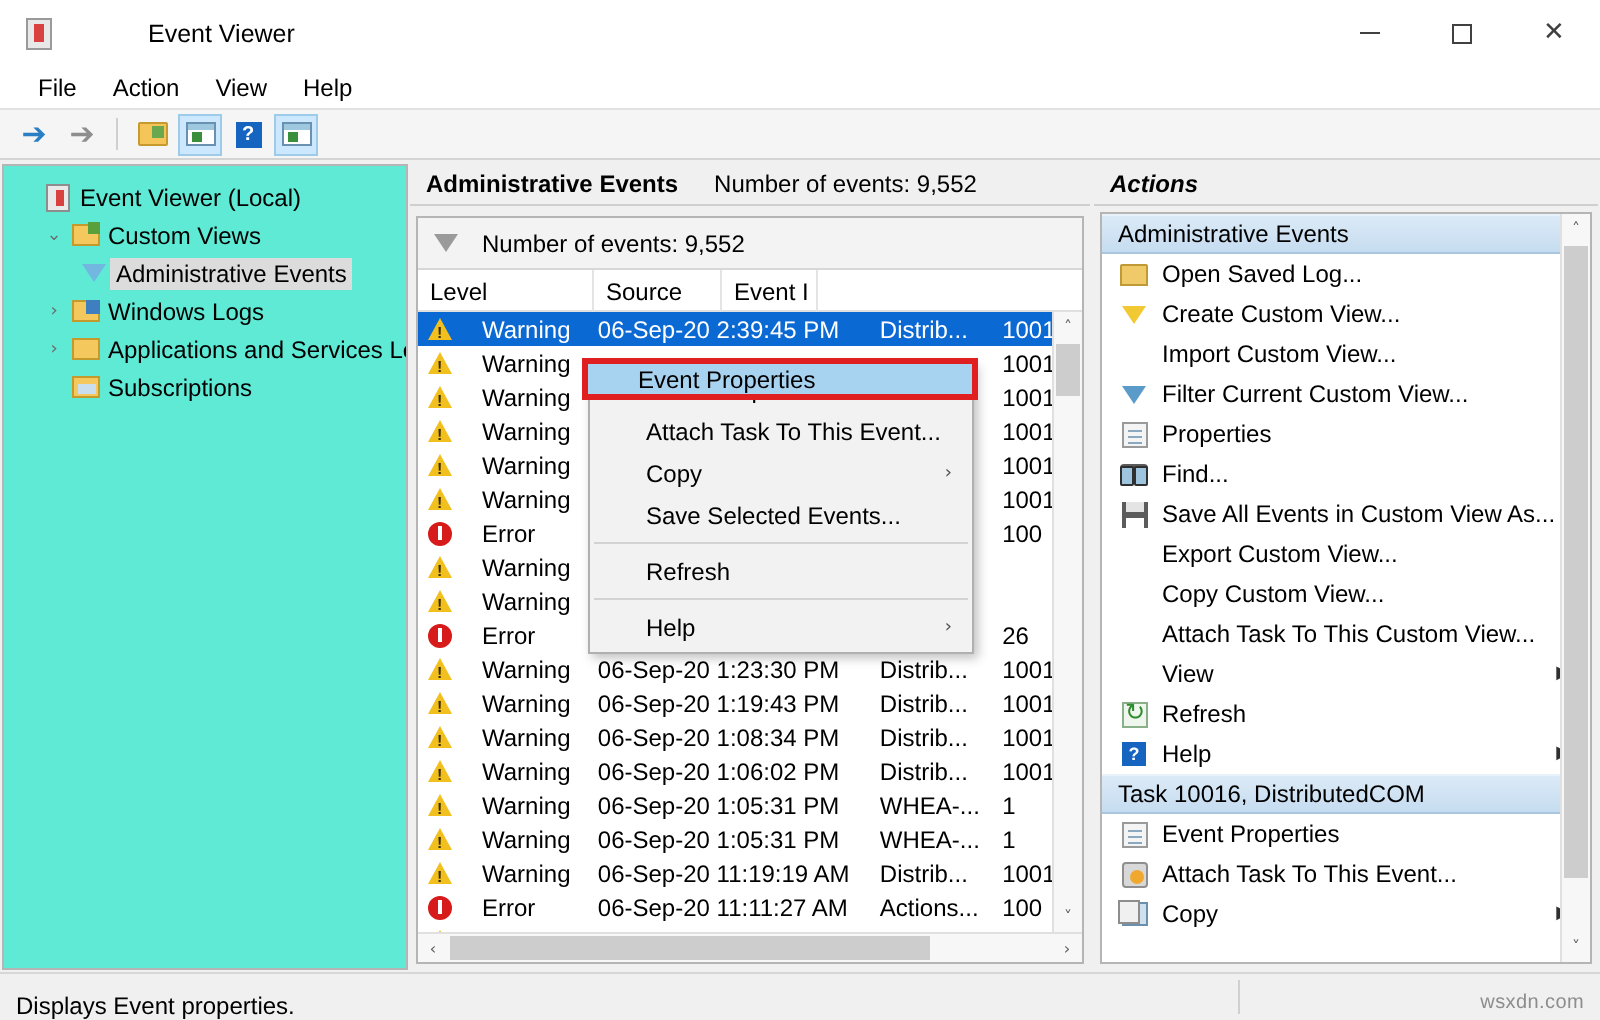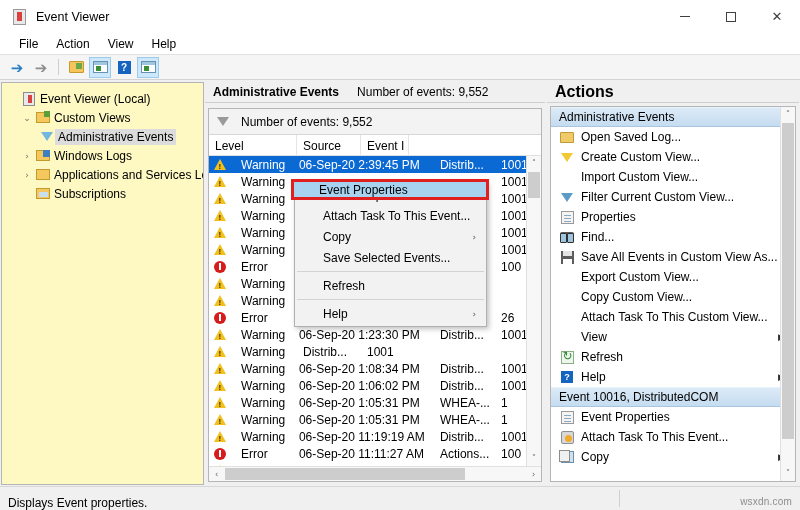--- a/index.html
+++ b/index.html
@@ -25,21 +25,21 @@
     position:relative; flex:0 0 auto;
   }
   .title-icon .sheet {
     position:absolute; left:1px; top:0; width:13px; height:16px;
     background:#e8e8e8; border:1px solid #9a9a9a;
   }
   .title-icon .bar {
     position:absolute; left:5px; top:3px; width:5px; height:9px;
     background:#d94040;
   }
-  .title-text { font-size:12.5px; color:#000; }
+  .title-text { font-size:12.5px; color:#000;margin-left:38px; }
   .winbuttons { margin-left:auto; display:flex; height:34px; }
   .winbtn {
     width:46px; height:34px; display:flex; align-items:center; justify-content:center;
     color:#404040; font-size:11px;
   }
   .glyph-min { width:10px; height:1px; background:#404040; display:block; }
   .glyph-max { width:10px; height:10px; border:1px solid #404040; display:block; }
   .glyph-close { font-size:13px; line-height:1; font-family:"DejaVu Sans", sans-serif; }
 
   
@@ -64,21 +64,21 @@
   .ic-folder:after { content:""; position:absolute; right:1px; top:1px; width:6px; height:6px; background:#6aa84f; }
   .ic-win { width:15px; height:12px; background:#fff; border:1px solid #6a91b0; position:relative; }
   .ic-win:before { content:""; position:absolute; left:0; top:0; right:0; height:3px; background:#9ec7e0; }
   .ic-win:after { content:""; position:absolute; left:2px; bottom:1px; width:5px; height:5px; background:#3a8f3a; }
   .ic-help { width:13px; height:13px; background:#1565c0; color:#fff; font-size:10px; font-weight:bold;
              display:flex; align-items:center; justify-content:center; }
 
   
   .content { position:absolute; left:0; top:81px; right:0; bottom:24px; display:flex; background:#f0f0f0; }
 
-  .pane { background:#fef9c3; border:1px solid #b5b5b5; }
+  .pane { background:#5eead4; border:1px solid #b5b5b5; }
 
   
   .tree-pane { width:203px; margin:1px 0 1px 1px; position:relative; overflow:hidden; }
   .tree { padding:6px 0 0 4px; font-size:12px; }
   .tree-row { display:flex; align-items:center; height:19px; white-space:nowrap; }
   .tree-row .twisty {
     width:14px; text-align:center; color:#6d6d6d; font-size:9px; flex:0 0 14px;
     font-family:"DejaVu Sans", sans-serif;
   }
   .tree-row .tico { width:17px; flex:0 0 17px; display:flex; align-items:center; justify-content:center; }
@@ -158,21 +158,21 @@
   .ctx-item .sub { margin-left:auto; font-size:9px; color:#505050; font-family:"DejaVu Sans", sans-serif; }
   .ctx-sep { height:1px; background:#d3d3d3; margin:3px 2px; }
   .ctx-highlight {
     position:absolute; border:3px solid #e02020; background:#a8d3f0;
     z-index:45; display:flex; align-items:center; padding-left:25px; font-size:12px; color:#000;
   }
 
   
   .actions-pane { width:252px; margin:1px 1px 1px 2px; display:flex; flex-direction:column; overflow:hidden; }
   .actions-title { height:21px; background:#f0f0f0; display:flex; align-items:center; padding-left:8px;
-                   font-weight:bold; font-size:16px; border-bottom:1px solid #cfcfcf; }
+                   font-weight:bold; font-size:12px; border-bottom:1px solid #cfcfcf;font-style:italic; }
   .actions-body { flex:1; background:#fff; border:1px solid #b5b5b5; margin:3px 3px 3px 3px;
                   position:relative; overflow:hidden; display:flex; }
   .actions-list { flex:1; overflow:hidden; }
   .act-group {
     height:20px; display:flex; align-items:center; padding:0 8px; font-size:12px;
     background:linear-gradient(to bottom,#dceaf7 0%,#c5dcf0 100%);
     border-bottom:1px solid #a9c6de; border-top:1px solid #e8f2fa;
   }
   .act-group .chev { margin-left:auto; font-size:8px; color:#2a4a63; font-family:"DejaVu Sans", sans-serif; }
   .act-item { height:20px; display:flex; align-items:center; font-size:12px; padding-left:6px; }
@@ -450,20 +450,21 @@
             <span class="cell c-date">06-Sep-20 1:23:30 PM</span>
             <span class="cell c-source">Distrib...</span>
             <span class="cell c-eid">1001</span>
           </div>
 
           <div class="row">
             <span class="cell c-level">
                 <span class="lvl-warn"></span>
                 <span>Warning</span>
               </span>
+            <span class="cell c-date">06-Sep-20 1:19:43 PM</span>
             <span class="cell c-source">Distrib...</span>
             <span class="cell c-eid">1001</span>
           </div>
 
           <div class="row">
             <span class="cell c-level">
                 <span class="lvl-warn"></span>
                 <span>Warning</span>
               </span>
             <span class="cell c-date">06-Sep-20 1:08:34 PM</span>
@@ -653,21 +654,21 @@
           </div>
           <div class="act-item">
             <span class="aico">
                 <span class="ai-help">?</span>
               </span>
             <span class="alabel">Help</span>
             <span class="sub">▶</span>
           </div>
 
           <div class="act-group">
-            <span>Event 10016, DistributedCOM</span>
+            <span>Task 10016, DistributedCOM</span>
             <span class="chev">▲</span>
           </div>
 
           <div class="act-item">
             <span class="aico">
                 <span class="ai-evprop"></span>
               </span>
             <span class="alabel">Event Properties</span>
           </div>
           <div class="act-item">

